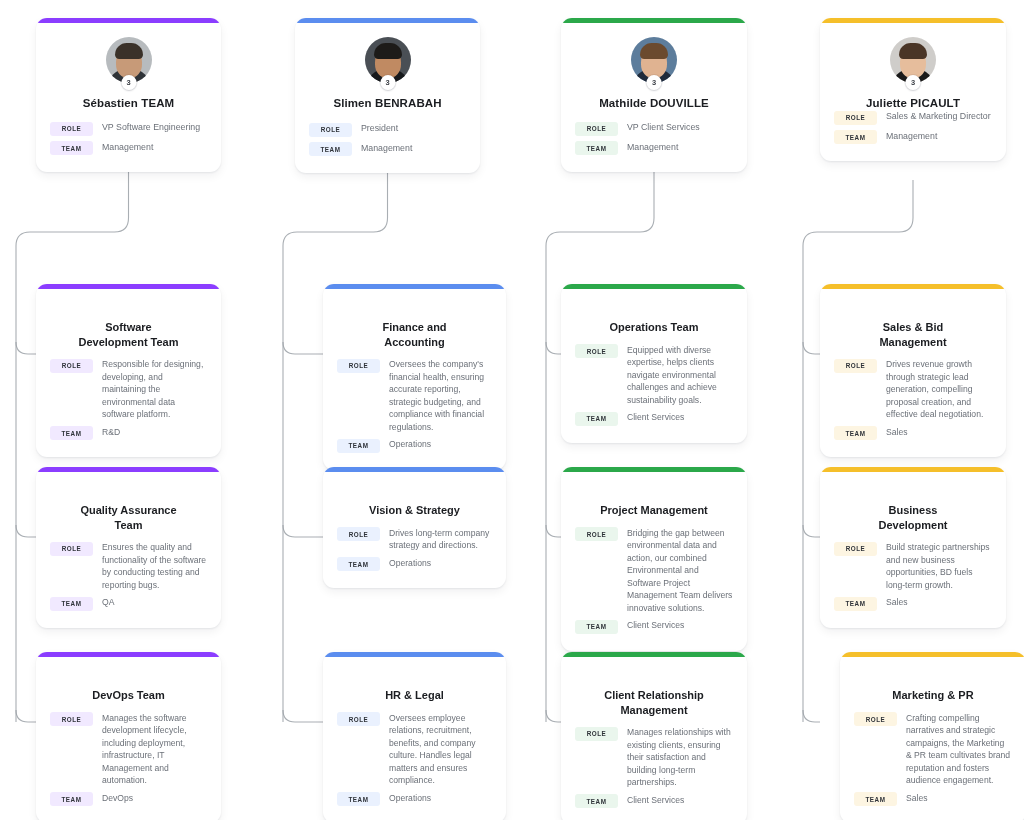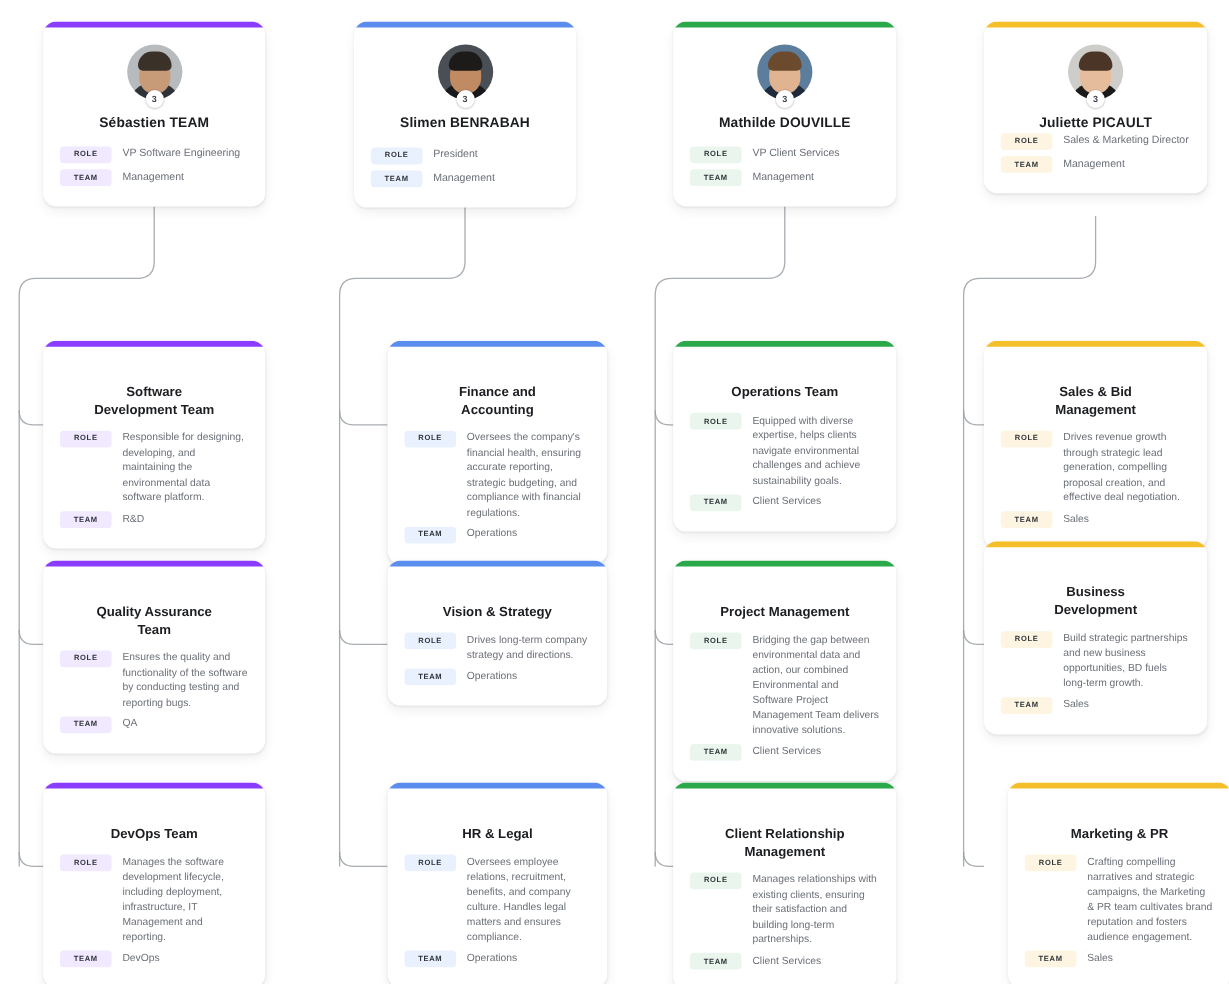--- a/index.html
+++ b/index.html
@@ -252,21 +252,21 @@
             <div class="attr-val">QA</div>
           </div>
         </div>
       </div>
       <div class="card team" style="left: 36px; top: 652px; width: 185px;">
         <div class="card-accent" style="background: rgb(139, 61, 255);"></div>
         <div class="card-body">
           <div class="team-title">DevOps Team</div>
           <div class="attr-row">
             <div class="attr-chip" style="background: rgb(241, 233, 255);">ROLE</div>
-            <div class="attr-val">Manages the software development lifecycle, including deployment, infrastructure, IT Management and reporting.</div>
+            <div class="attr-val">Manages the software development lifecycle, including deployment, infrastructure, IT Management and automation.</div>
           </div>
           <div class="attr-row">
             <div class="attr-chip" style="background: rgb(241, 233, 255);">TEAM</div>
             <div class="attr-val">DevOps</div>
           </div>
         </div>
       </div>
       <div class="card leader" style="left: 295px; top: 18px; width: 185px;">
         <div class="card-accent" style="background: rgb(91, 141, 239);"></div>
         <div class="card-body">
@@ -430,21 +430,21 @@
           <div class="attr-row">
             <div class="attr-chip" style="background: rgb(253, 245, 226);">ROLE</div>
             <div class="attr-val">Drives revenue growth through strategic lead generation, compelling proposal creation, and effective deal negotiation.</div>
           </div>
           <div class="attr-row">
             <div class="attr-chip" style="background: rgb(253, 245, 226);">TEAM</div>
             <div class="attr-val">Sales</div>
           </div>
         </div>
       </div>
-      <div class="card team" style="left: 820px; top: 451px; width: 186px;">
+      <div class="card team" style="left: 820px; top: 467px; width: 186px;">
         <div class="card-accent" style="background: rgb(245, 191, 42);"></div>
         <div class="card-body">
           <div class="team-title">Business<br>Development</div>
           <div class="attr-row">
             <div class="attr-chip" style="background: rgb(253, 245, 226);">ROLE</div>
             <div class="attr-val">Build strategic partnerships and new business opportunities, BD fuels long-term growth.</div>
           </div>
           <div class="attr-row">
             <div class="attr-chip" style="background: rgb(253, 245, 226);">TEAM</div>
             <div class="attr-val">Sales</div>

